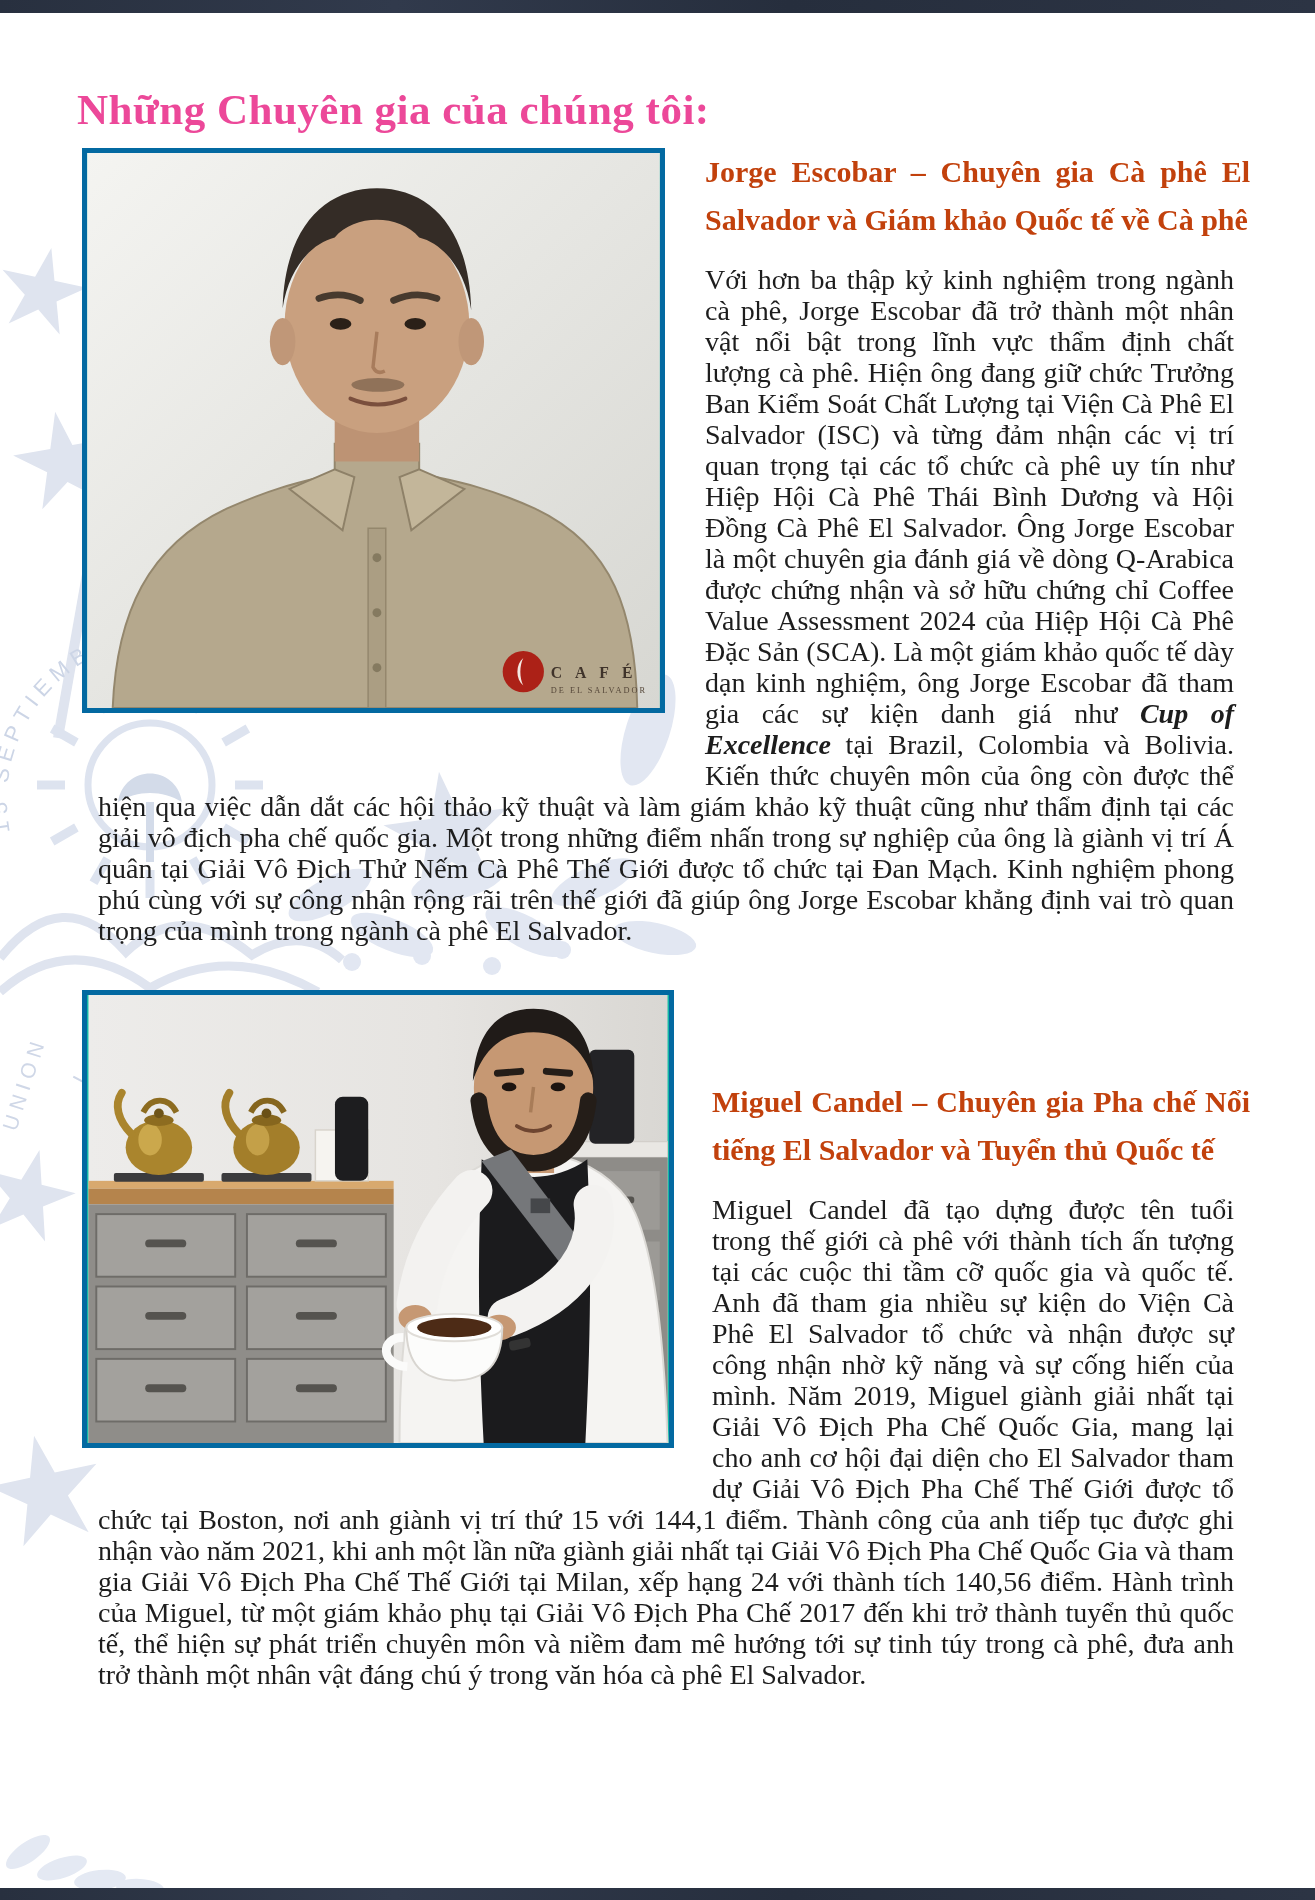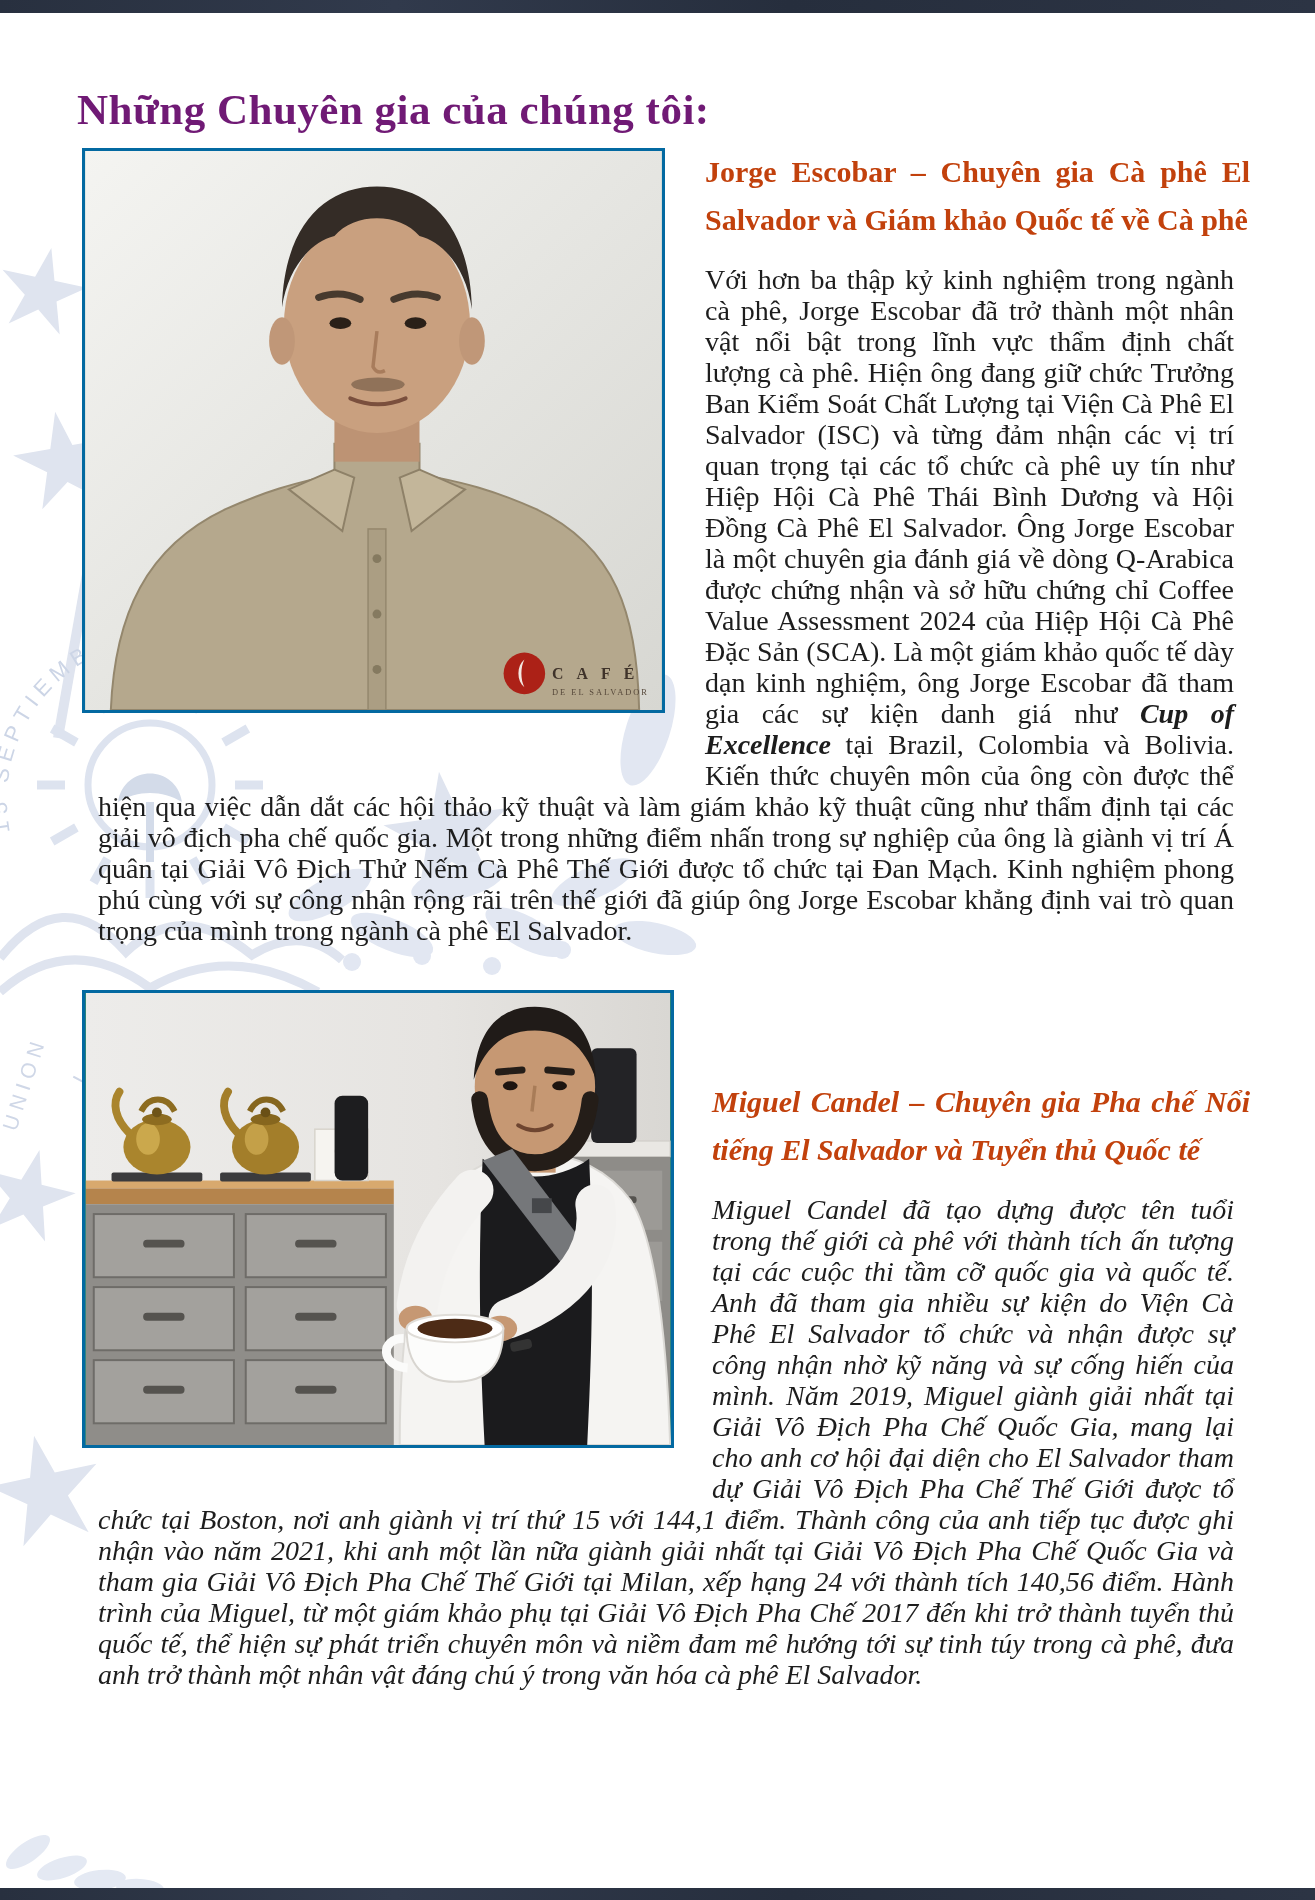--- a/index.html
+++ b/index.html
@@ -6,36 +6,36 @@
   .page{
     position:relative;width:1315px;height:1900px;background:#ffffff;overflow:hidden;
     font-family:"Liberation Serif","DejaVu Serif",serif;color:#1d1d1d;
   }
   .bar{position:absolute;left:0;width:100%;background:linear-gradient(90deg,#28303f,#313a4c 30%,#262e3d 60%,#2c3444);z-index:3;}
   .bar.top{top:0;height:13px;}
   .bar.bottom{bottom:0;height:12px;}
   .watermark{position:absolute;left:0;top:0;width:1315px;height:1900px;z-index:0;}
   .page-title{
     position:absolute;left:77px;top:56px;z-index:2;
-    font-size:43px;font-weight:bold;color:#701a75;letter-spacing:.5px;white-space:nowrap;
+    font-size:43px;font-weight:bold;color:#ec4899;letter-spacing:.5px;white-space:nowrap;
   }
   .content{position:absolute;left:82px;top:134px;width:1168px;z-index:2;}
-  .photo{float:left;border:3px solid #0369a1;box-sizing:border-box;background:#0f766e;}
+  .photo{float:left;border:5px solid #0369a1;box-sizing:border-box;background:#14b8a6;}
   .photo svg{display:block;width:100%;height:100%;}
   .photo-1{width:583px;height:565px;margin:0 40px 50px 0;}
   .photo-2{width:592px;height:458px;margin:0 38px 40px 0;}
   .expert-heading{
     margin:14px 0 20px 0;font-size:30px;line-height:48px;font-weight:bold;
     text-align:justify;color:#c2410c;
   }
   .expert-heading.second{margin-top:88px;}
   .expert-bio{margin:16px;font-size:28px;line-height:31px;text-align:justify;}
   .expert-bio .em{font-weight:bold;font-style:italic;}
   .section{overflow:visible;}
-  .section.second-sec{clear:both;padding-top:28px;font-style:italic;}
+  .section.second-sec{clear:both;padding-top:28px;}
 </style>
 </head>
 <body>
 
 <div class="page">
 
   <svg class="watermark" viewBox="0 0 1315 1900" aria-hidden="true">
     <defs>
       <path id="wm-star" d="M0,-50 L11,-15 L48,-15 L18,7 L29,42 L0,20 L-29,42 L-18,7 L-48,-15 L-11,-15 Z"></path>
       <path id="wm-arc1" d="M10,832 A162,162 0 0 1 234,652" fill="none"></path>

